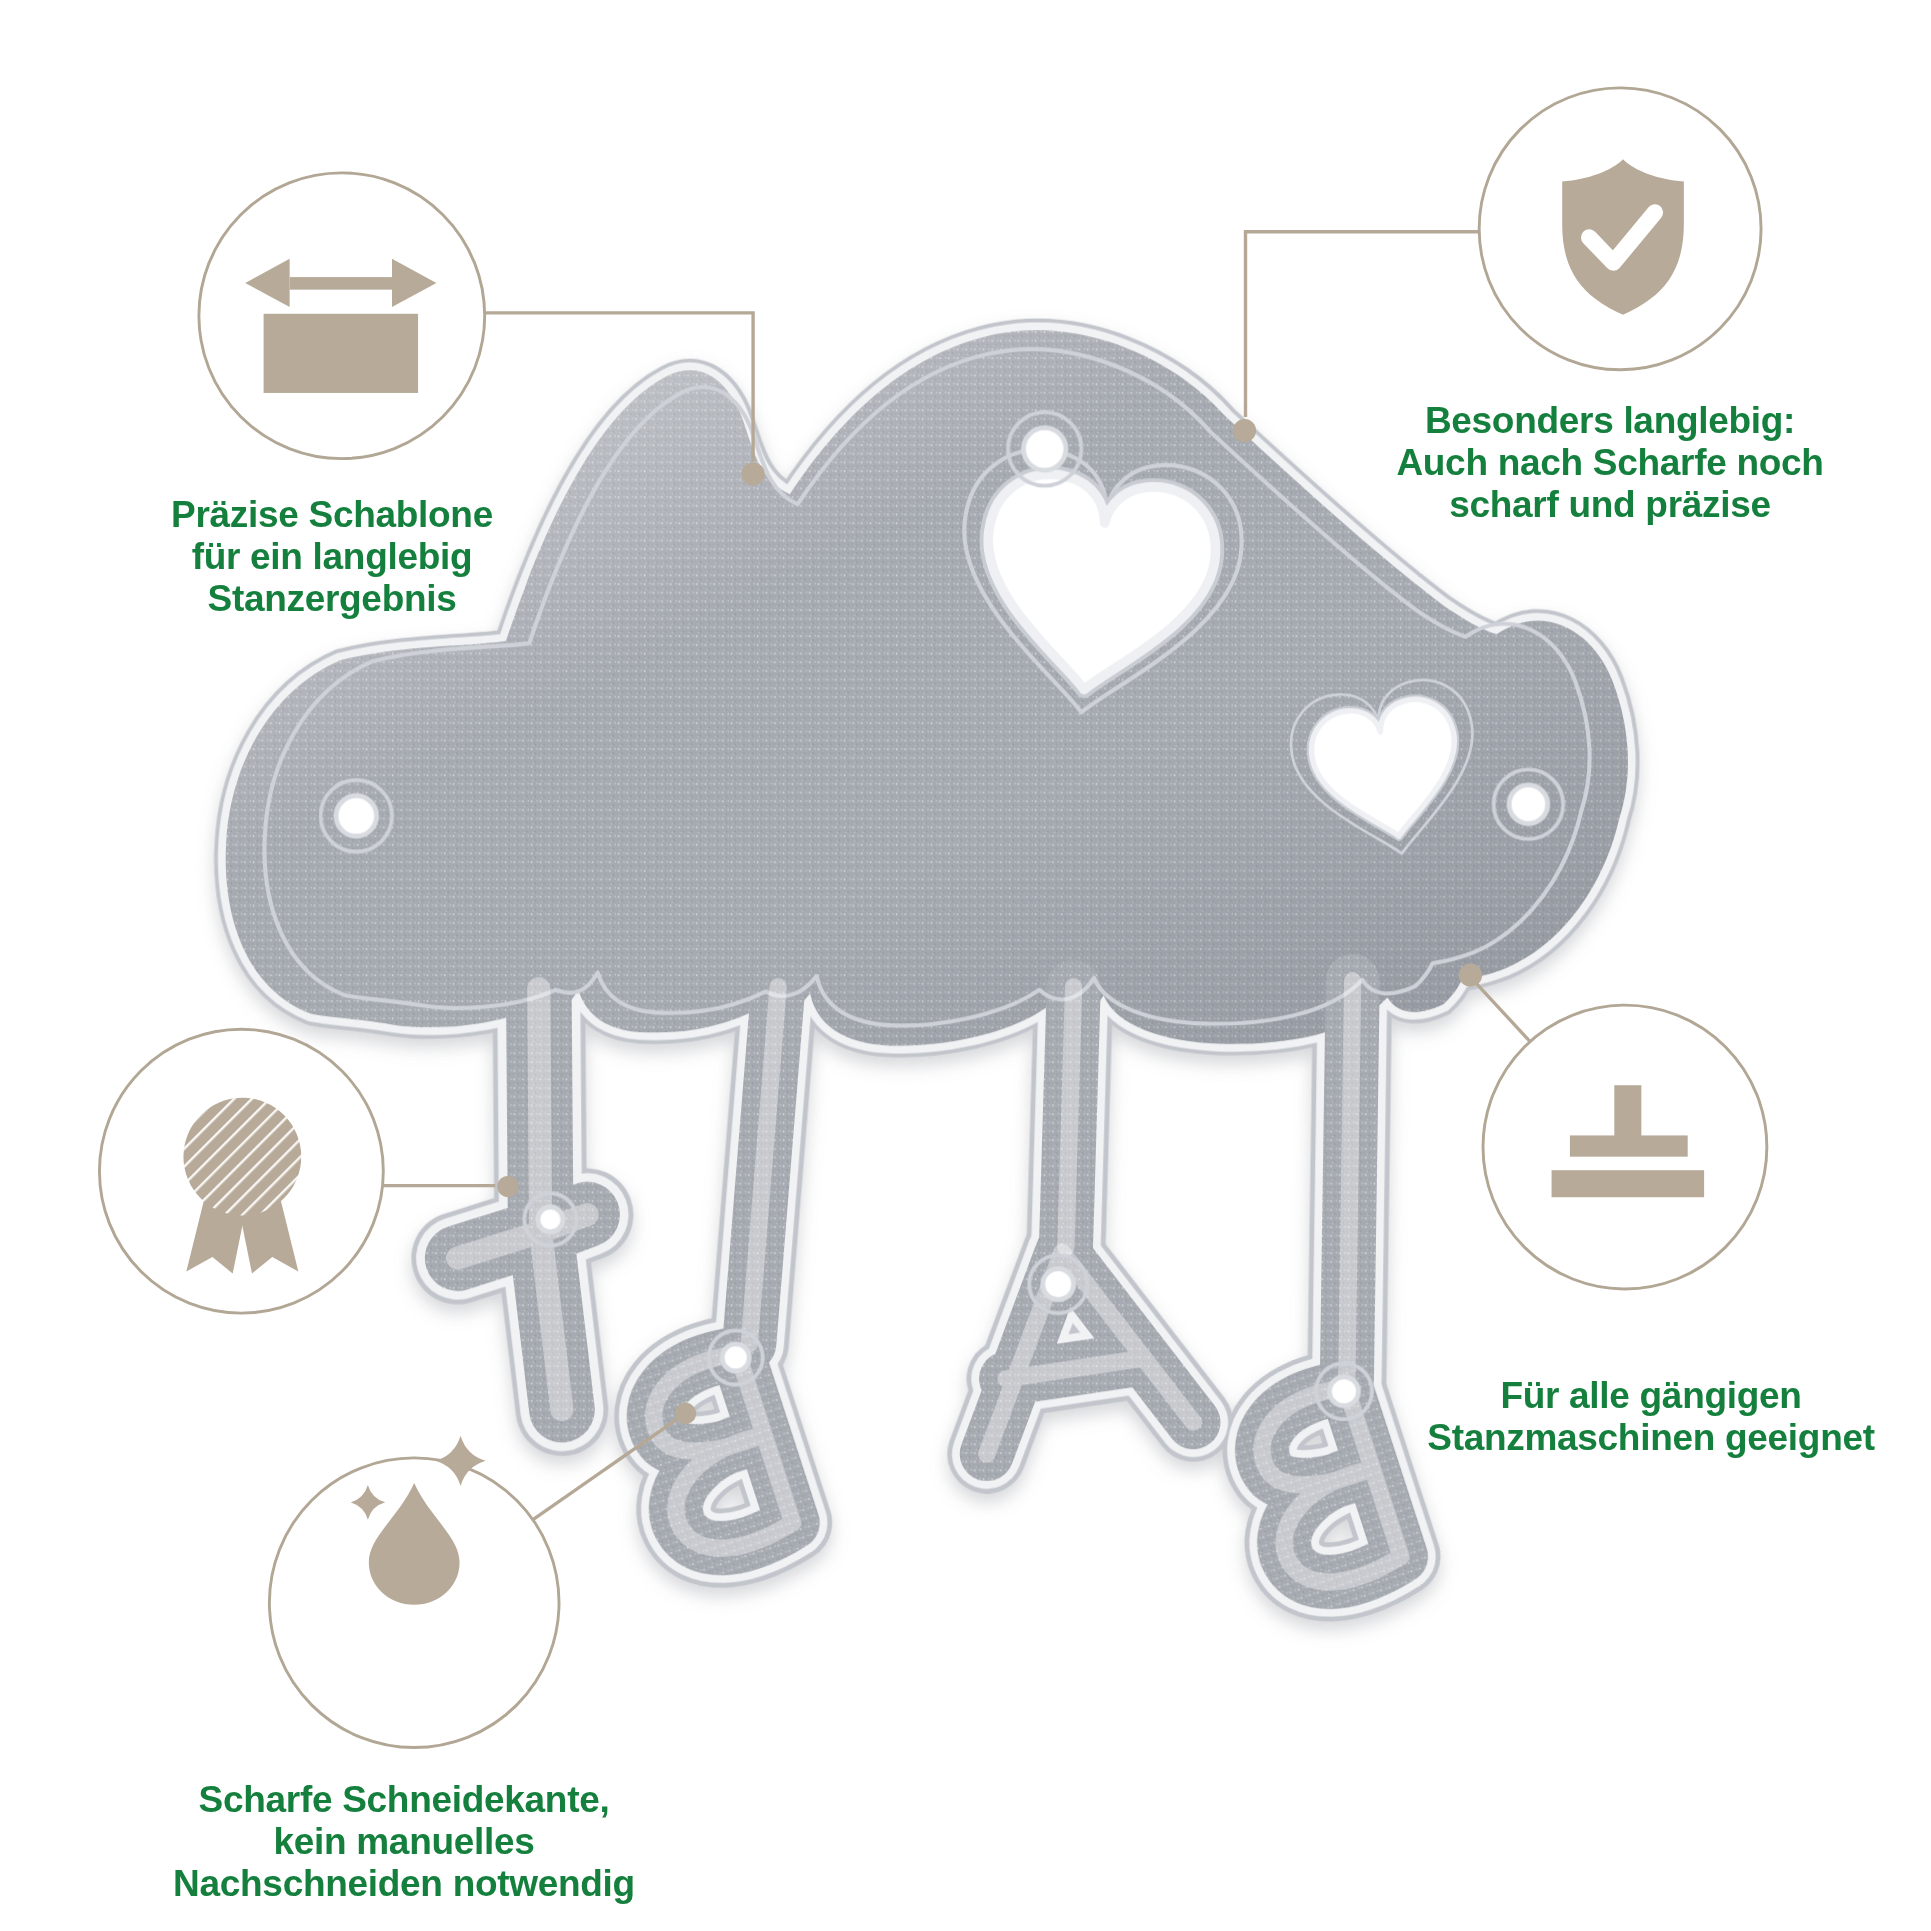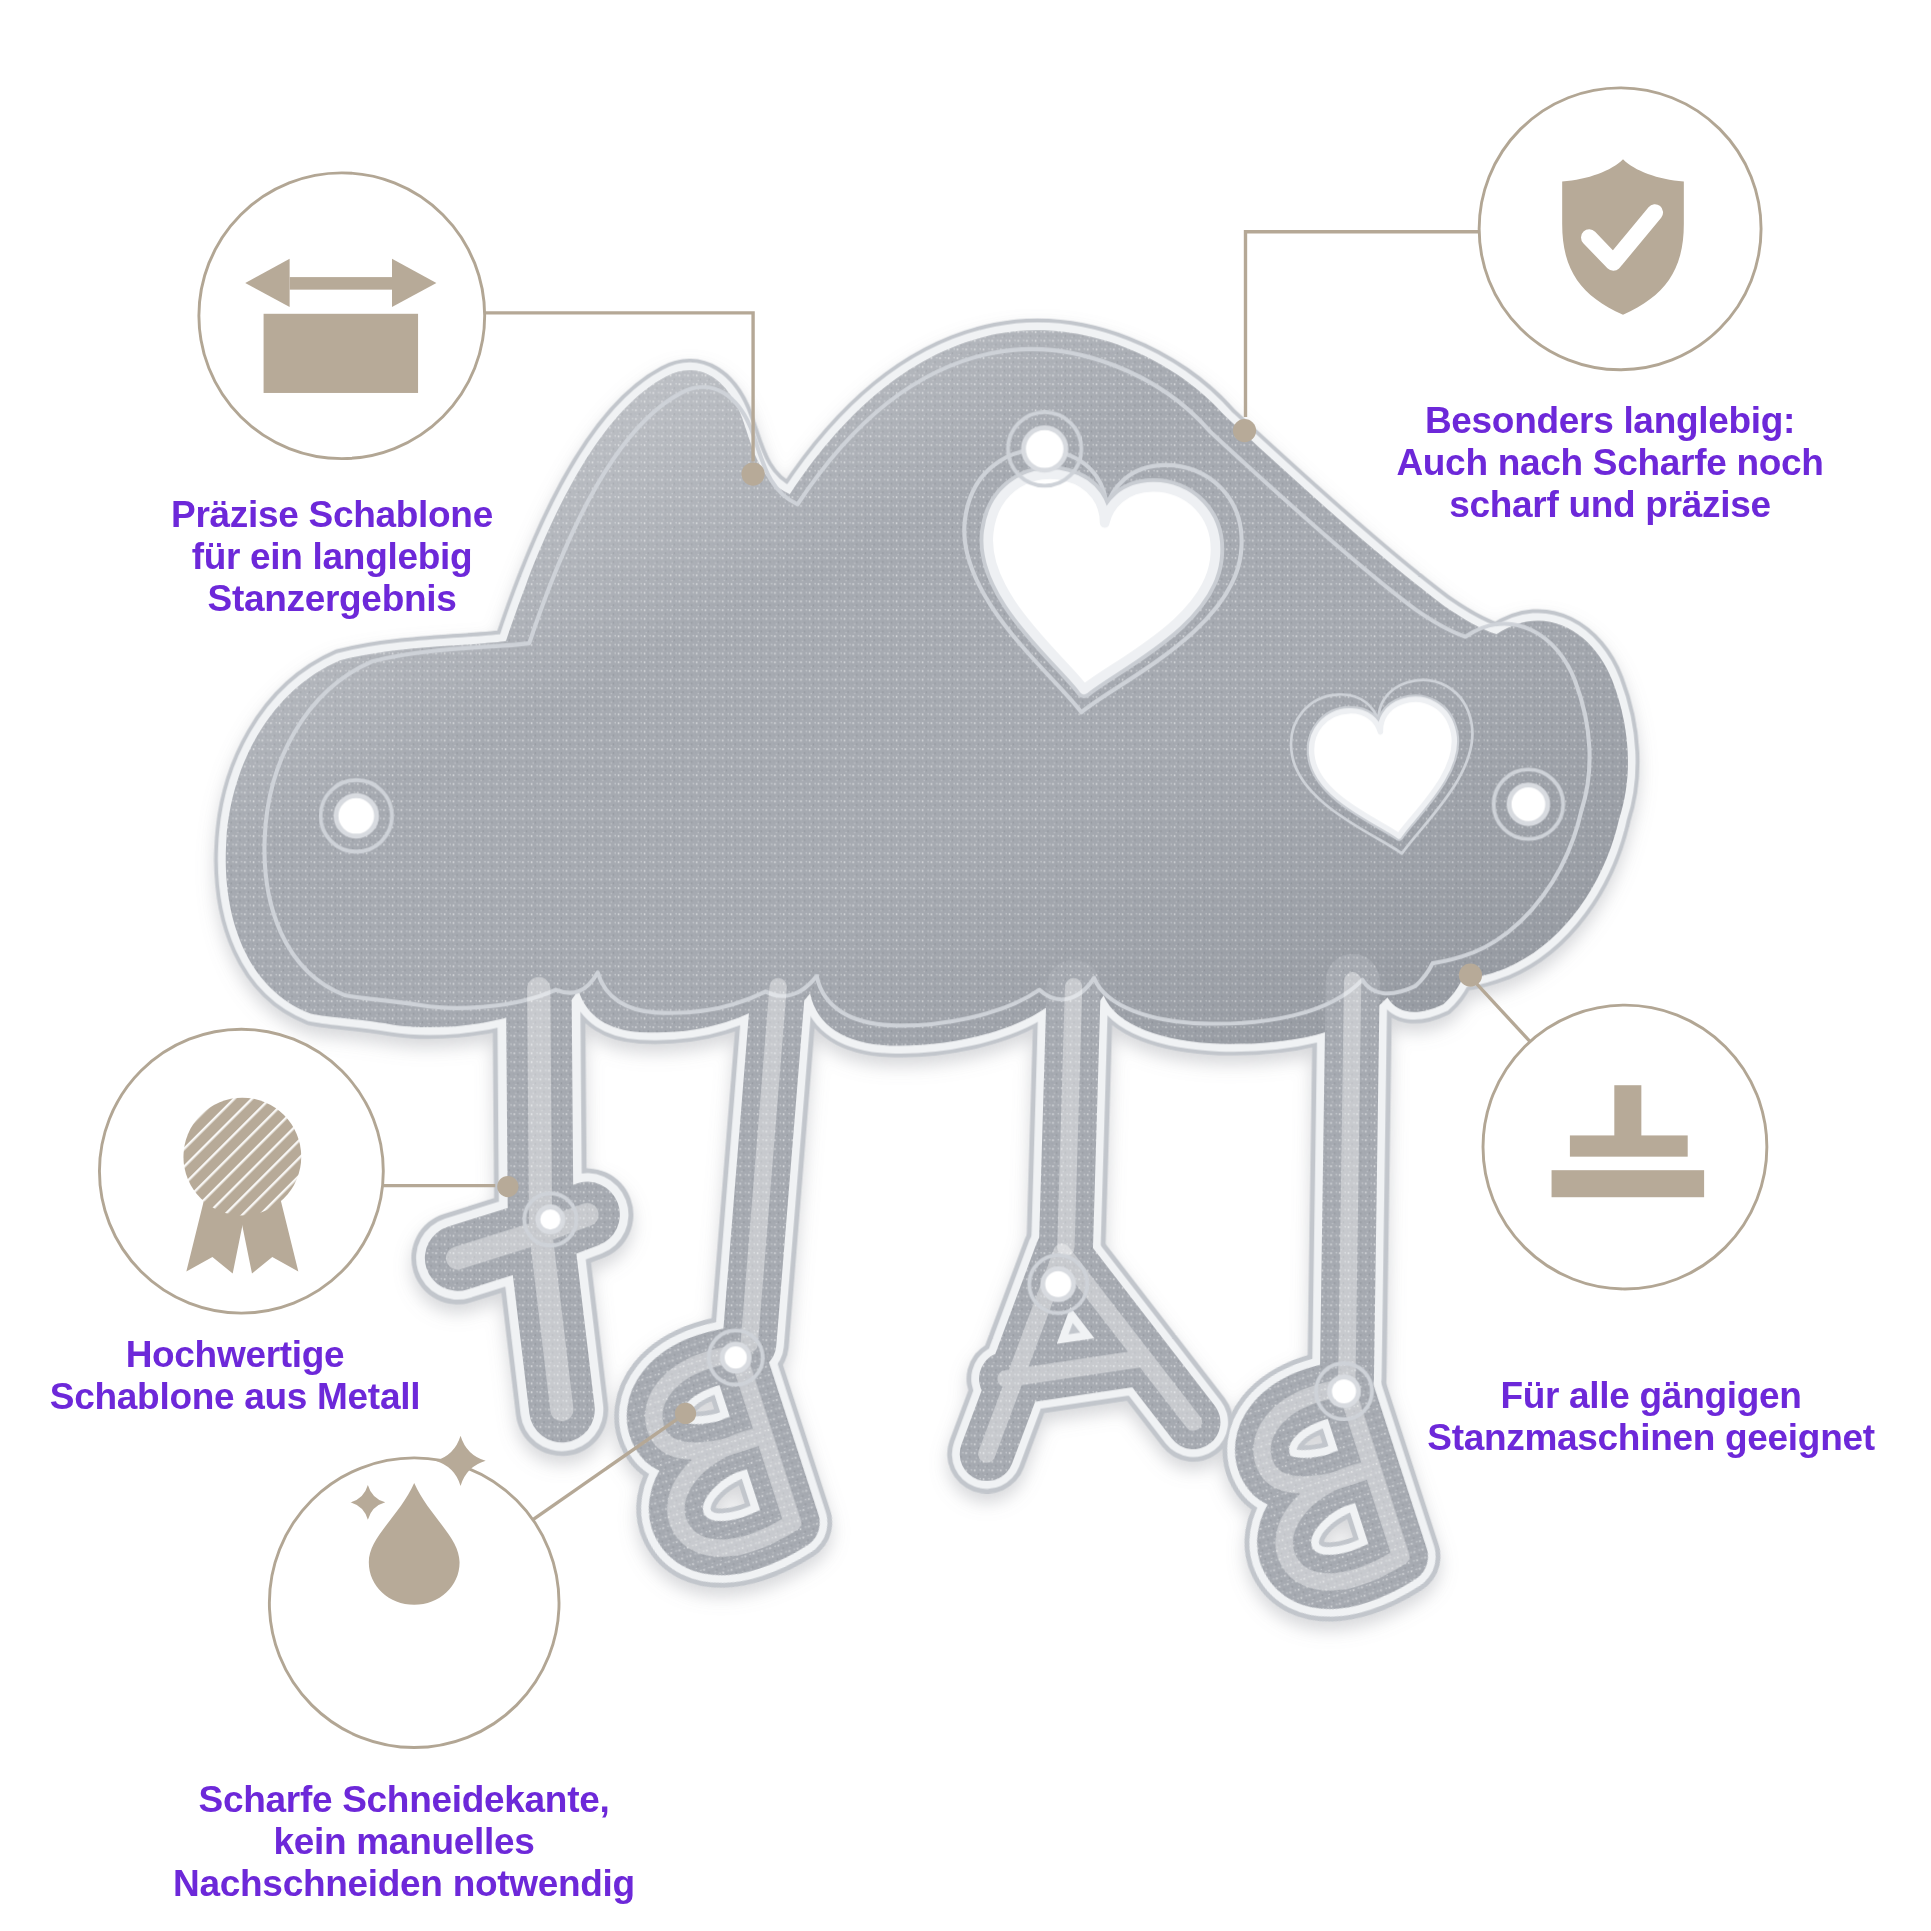--- a/index.html
+++ b/index.html
@@ -1,21 +1,21 @@
 <!DOCTYPE html>
 <html><head>
 <meta charset="utf-8">
 <style>
   html,body{margin:0;padding:0;background:#ffffff;}
   #stage{position:relative;width:1931px;height:1931px;background:#ffffff;overflow:hidden;
          font-family:"Liberation Sans",sans-serif;}
   #art{position:absolute;left:0;top:0;}
   .caption{position:absolute;transform:translateX(-50%);text-align:center;
            font-weight:700;font-size:37px;line-height:42px;letter-spacing:-0.3px;
-           color:#6d28d9;white-space:nowrap;}
+           color:#15803d;white-space:nowrap;}
 </style>
 </head>
 <body>
 
 <div id="stage">
 
 <svg id="art" width="1931" height="1931" viewBox="0 0 2000 2000">
   <defs>
     <pattern id="glit" patternUnits="userSpaceOnUse" width="9" height="9">
       <rect width="9" height="9" fill="#a6aab1"></rect>
@@ -223,24 +223,20 @@
     <div>für ein langlebig</div>
     <div>Stanzergebnis</div>
   </div>
 
   <div class="caption" style="left:1610px;top:400px;">
     <div>Besonders langlebig:</div>
     <div>Auch nach Scharfe noch</div>
     <div>scharf und präzise</div>
   </div>
 
-  <div class="caption" style="left:235px;top:1334px;">
-    <div>Hochwertige</div>
-    <div>Schablone aus Metall</div>
-  </div>
 
   <div class="caption" style="left:404px;top:1779px;">
     <div>Scharfe Schneidekante,</div>
     <div>kein manuelles</div>
     <div>Nachschneiden notwendig</div>
   </div>
 
   <div class="caption" style="left:1651px;top:1327px;margin-top:48px;">
     <div>Für alle gängigen</div>
     <div>Stanzmaschinen geeignet</div>

